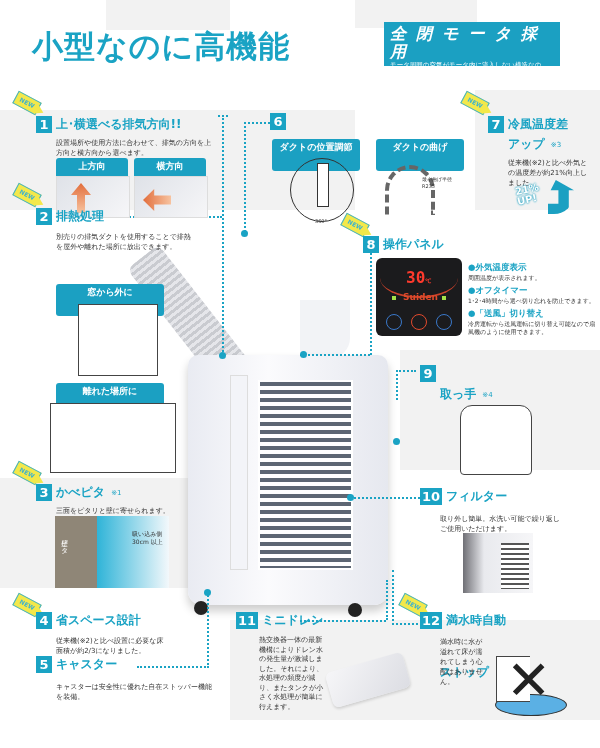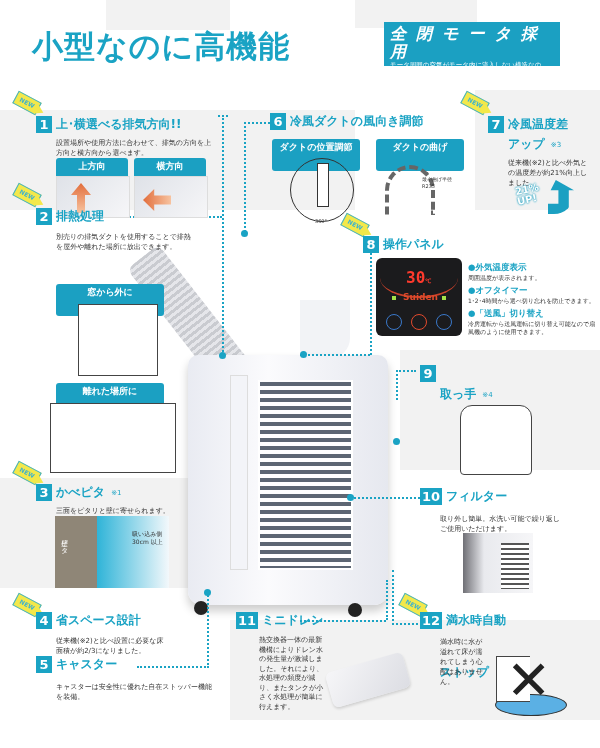--- a/index.html
+++ b/index.html
@@ -144,21 +144,20 @@
 <div class="abs desc" style="left:56px;top:636px;width:110px">従来機(※2)と比べ設置に必要な床面積が約2/3になりました。</div>
 
 <div class="abs sec-head" style="left:36px;top:656px">
   <span class="num">5</span>
   <span class="h-text">キャスター</span>
 </div>
 <div class="abs desc" style="left:56px;top:682px;width:160px">キャスターは安全性に優れた自在ストッパー機能を装備。</div>
 
 <div class="abs sec-head" style="left:270px;top:113px">
   <span class="num">6</span>
-  <span class="h-text">冷風ダクトの風向き調節</span>
 </div>
 <div class="abs pill" style="left:272px;top:139px;width:88px">ダクトの位置調節</div>
 <div class="abs pill" style="left:376px;top:139px;width:88px">ダクトの曲げ</div>
 <div class="abs" style="left:290px;top:158px;width:64px;height:64px;border:1px solid #333;border-radius:50%">
   <div class="abs" style="left:26px;top:4px;width:12px;height:44px;border:1px solid #333;background:#fff"></div>
 </div>
 <div class="abs desc" style="left:315px;top:216px;font-size:5px">360°</div>
 <div class="abs" style="left:385px;top:165px;width:50px;height:50px;border:4px dashed #666;border-radius:50% 50% 0 0;border-bottom:none"></div>
 <div class="abs desc" style="left:422px;top:176px;width:40px;font-size:5px;line-height:7px">最小曲げ半径 R235</div>
 

